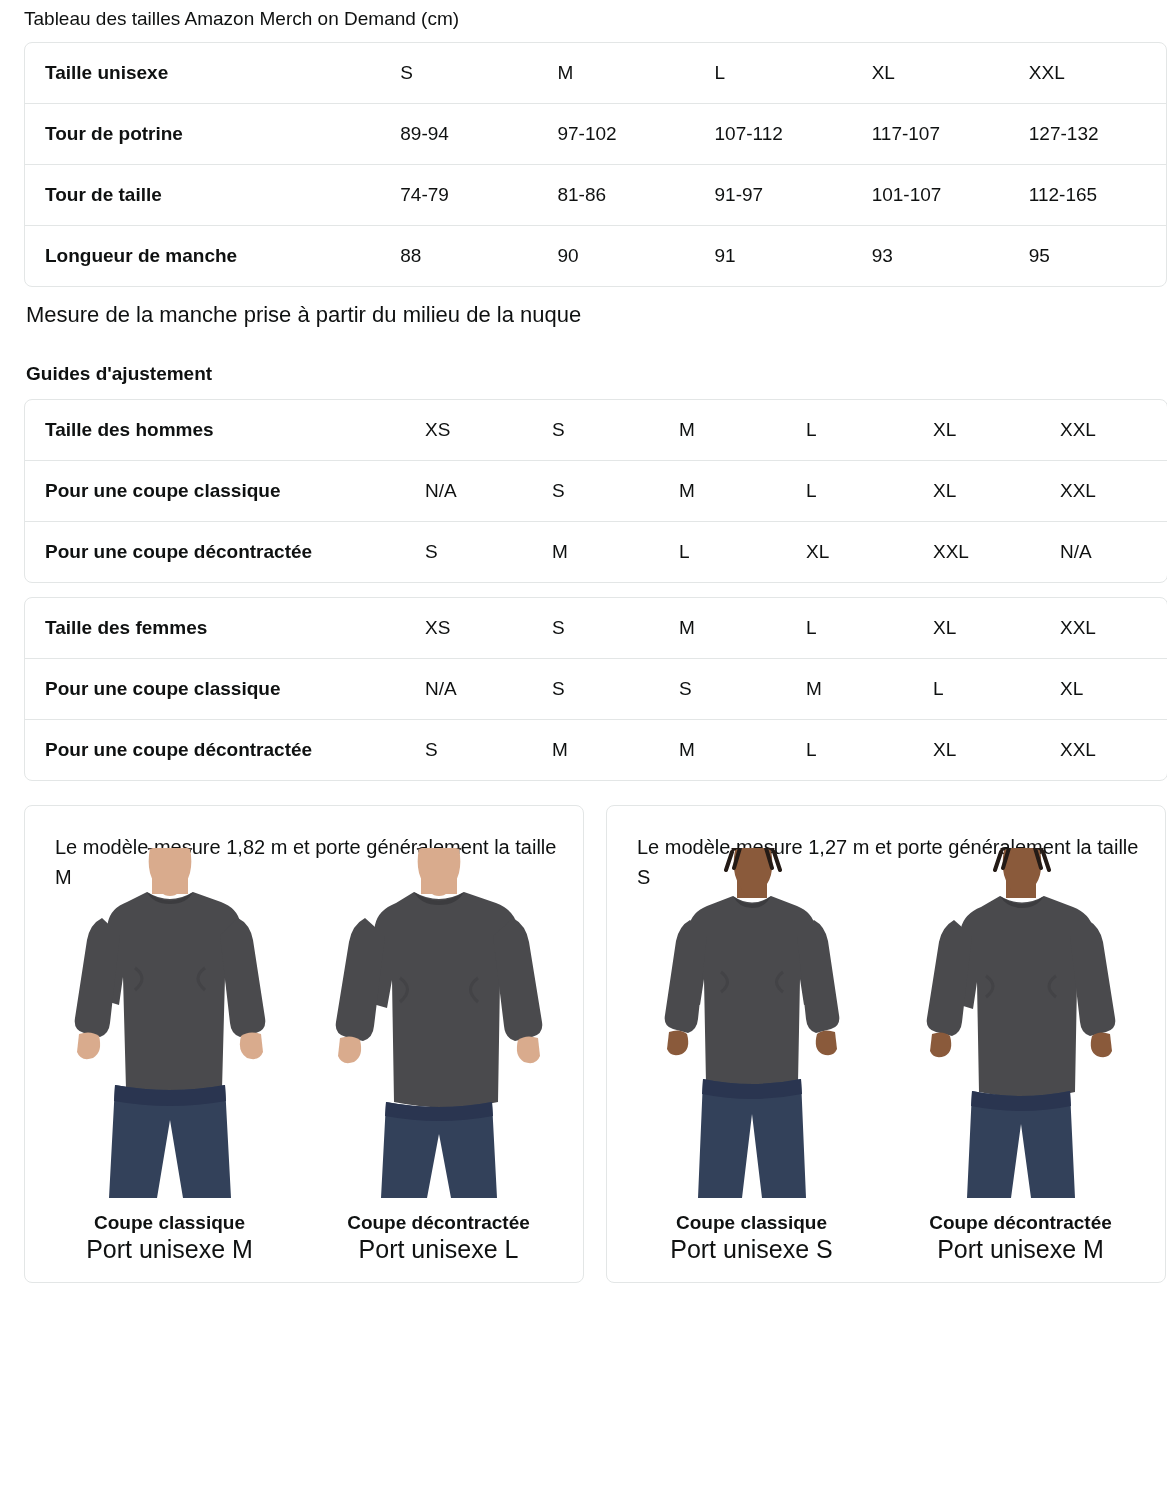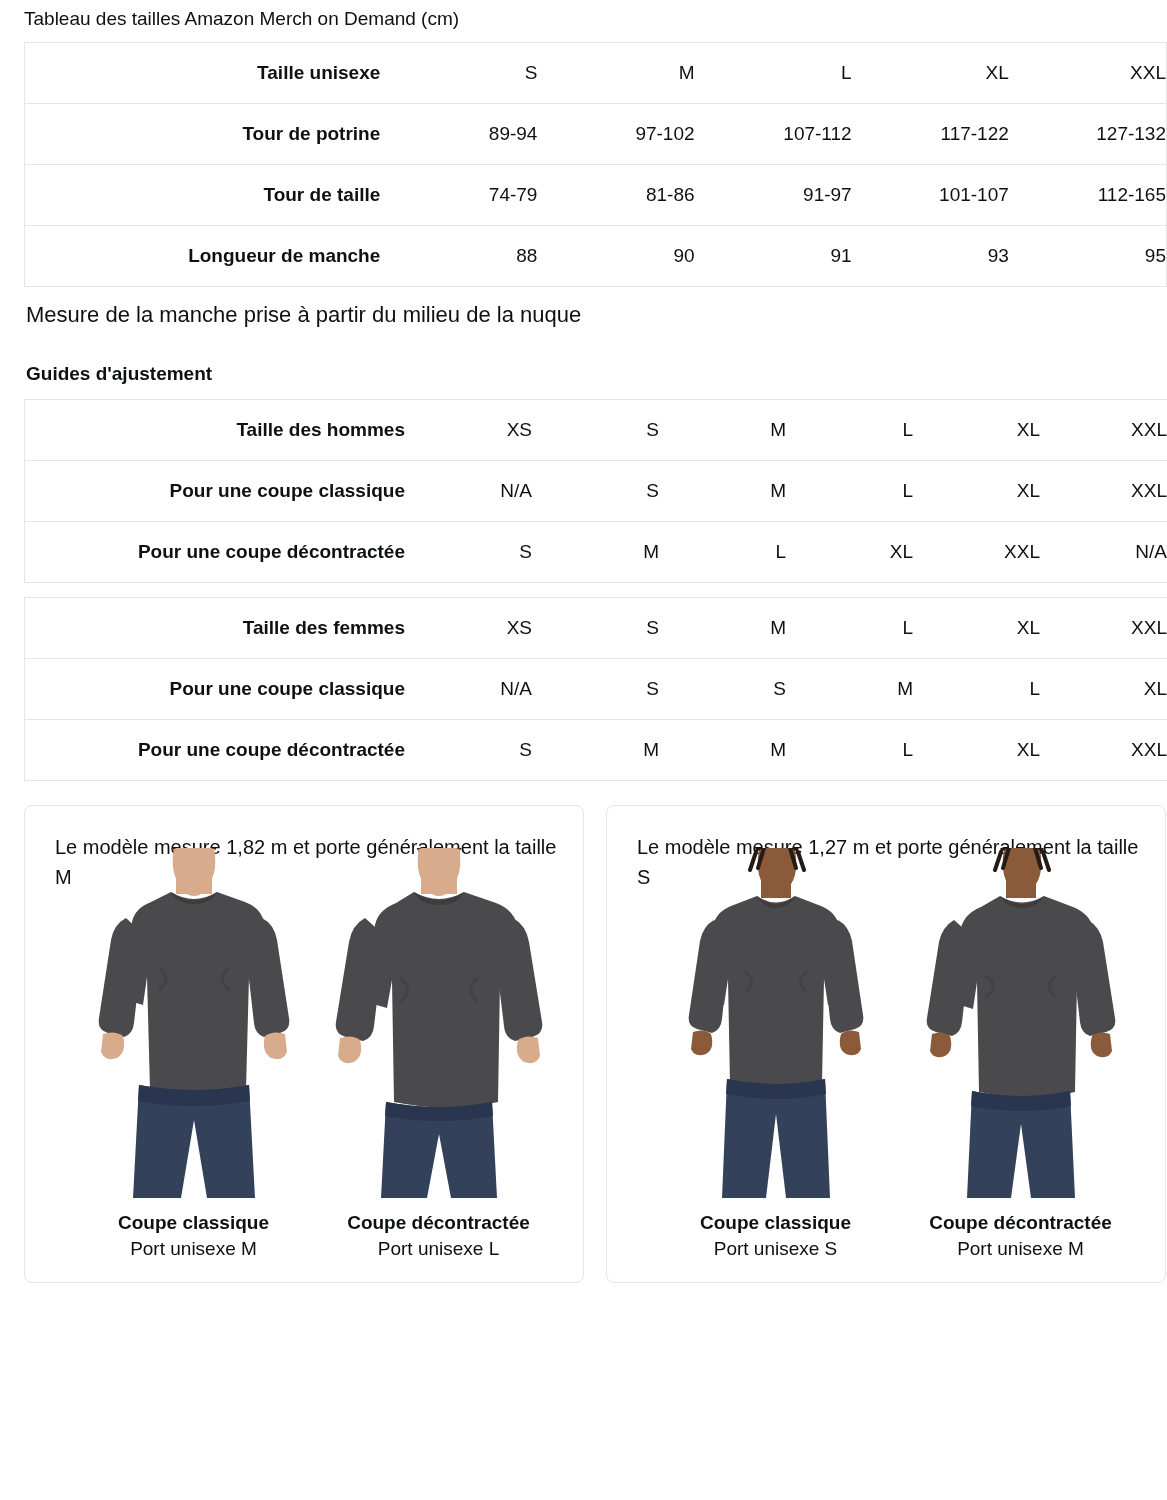--- a/index.html
+++ b/index.html
@@ -24,25 +24,24 @@
     font-size: 19px;
     line-height: 26px;
     color: #0f1111;
     padding: 6px 0 10px 0;
   }
   table.size-table {
     width: 1143px;
     border-collapse: separate;
     border-spacing: 0;
     border: 1px solid #e3e6e6;
-    border-radius: 0;
+    border-radius: 8px;
     overflow: hidden;
     font-size: 19px;
     table-layout: fixed;
-    text-align: right;
   }
   table.size-table td {
     padding: 19px 0 19px 20px;
     border-bottom: 1px solid #e3e6e6;
     vertical-align: middle;
     white-space: nowrap;
   }
   table.size-table tr:last-child td {
     border-bottom: none;
   }
@@ -82,37 +81,37 @@
     padding: 26px 22px 20px 22px;
   }
   .model-card .model-note {
     font-size: 20px;
     line-height: 30px;
     padding-left: 8px;
     padding-bottom: 6px;
   }
   .figs {
     display: flex;
-    justify-content: flex-end;
+    justify-content: space-between;
     align-items: flex-end;
     height: 360px;
     margin-top: 4px;
   }
   .fig-wrap {
     width: 245px;
     text-align: center;
   }
   .fig-caption-bold {
     font-weight: bold;
     font-size: 19px;
     line-height: 26px;
     margin-top: 12px;
   }
   .fig-caption {
-    font-size: 19px;
+    font-size: 25px;
     line-height: 26px;
   }
 
   
   svg.person { display: block; margin: 0 auto; }
 </style>
 </head>
 <body>
 
 <div class="page">
@@ -135,21 +134,21 @@
         <td>M</td>
         <td>L</td>
         <td>XL</td>
         <td>XXL</td>
       </tr>
       <tr>
         <td class="rowhead">Tour de potrine</td>
         <td>89-94</td>
         <td>97-102</td>
         <td>107-112</td>
-        <td>117-122</td>
+        <td>117-107</td>
         <td>127-132</td>
       </tr>
       <tr>
         <td class="rowhead">Tour de taille</td>
         <td>74-79</td>
         <td>81-86</td>
         <td>91-97</td>
         <td>101-107</td>
         <td>112-165</td>
       </tr>

